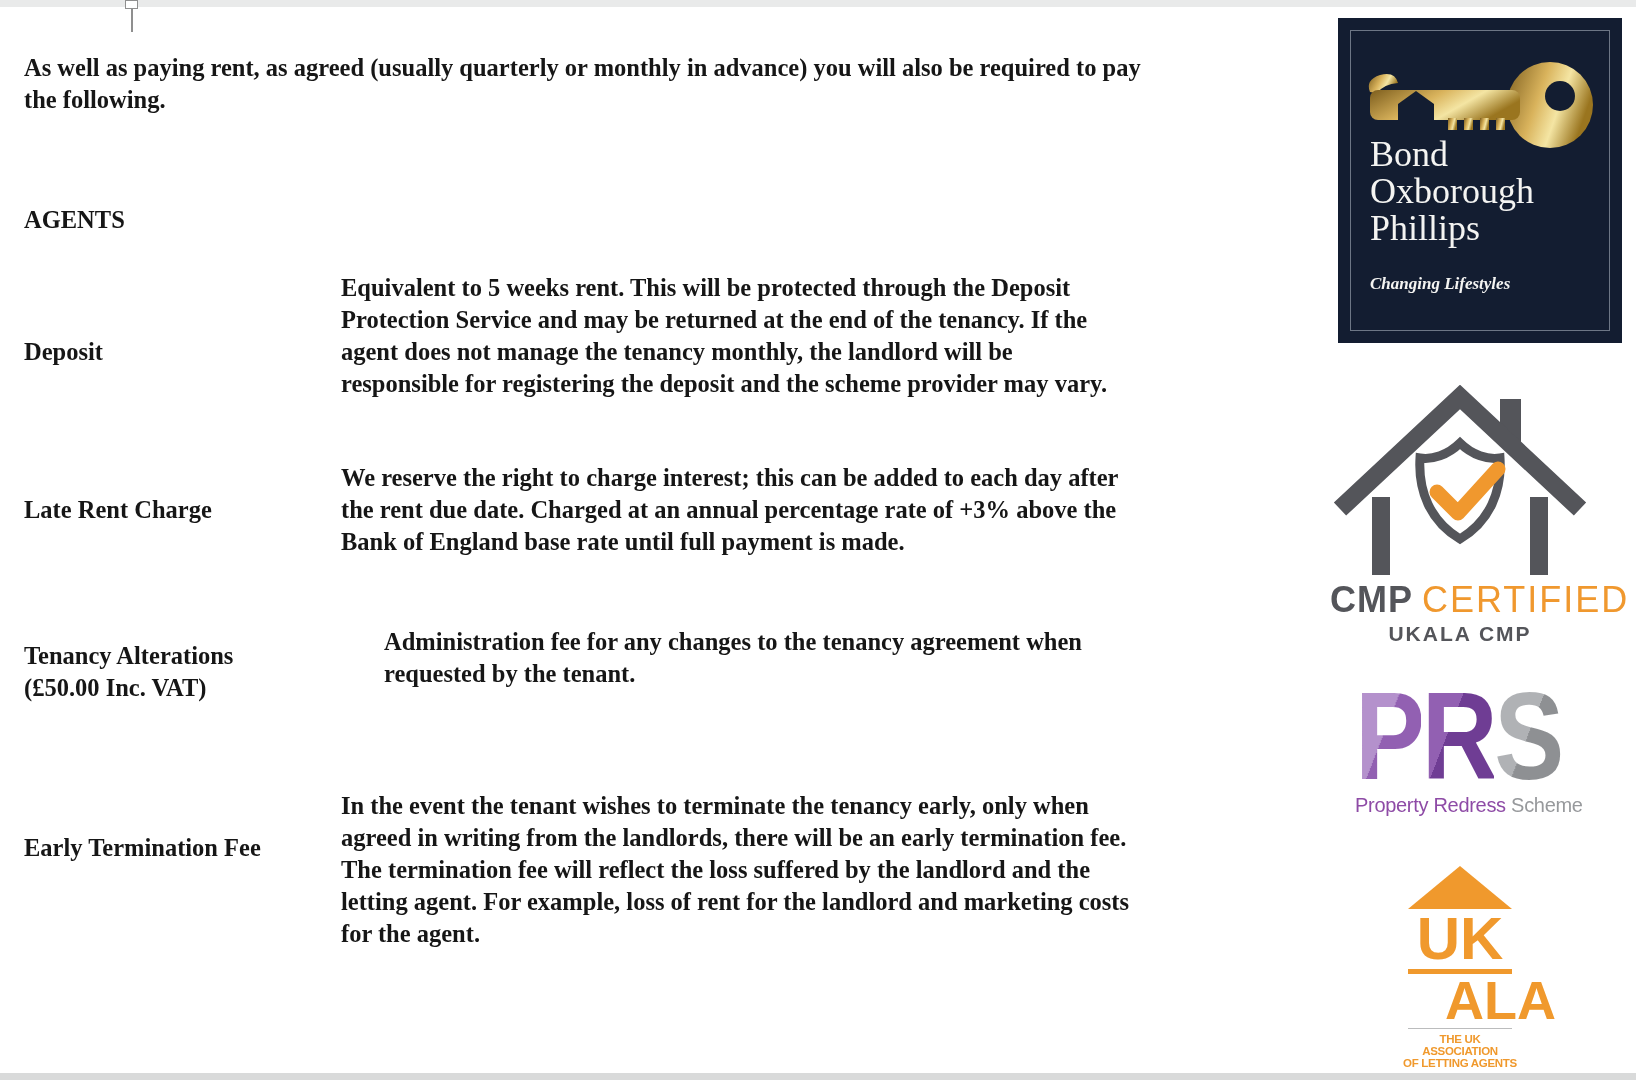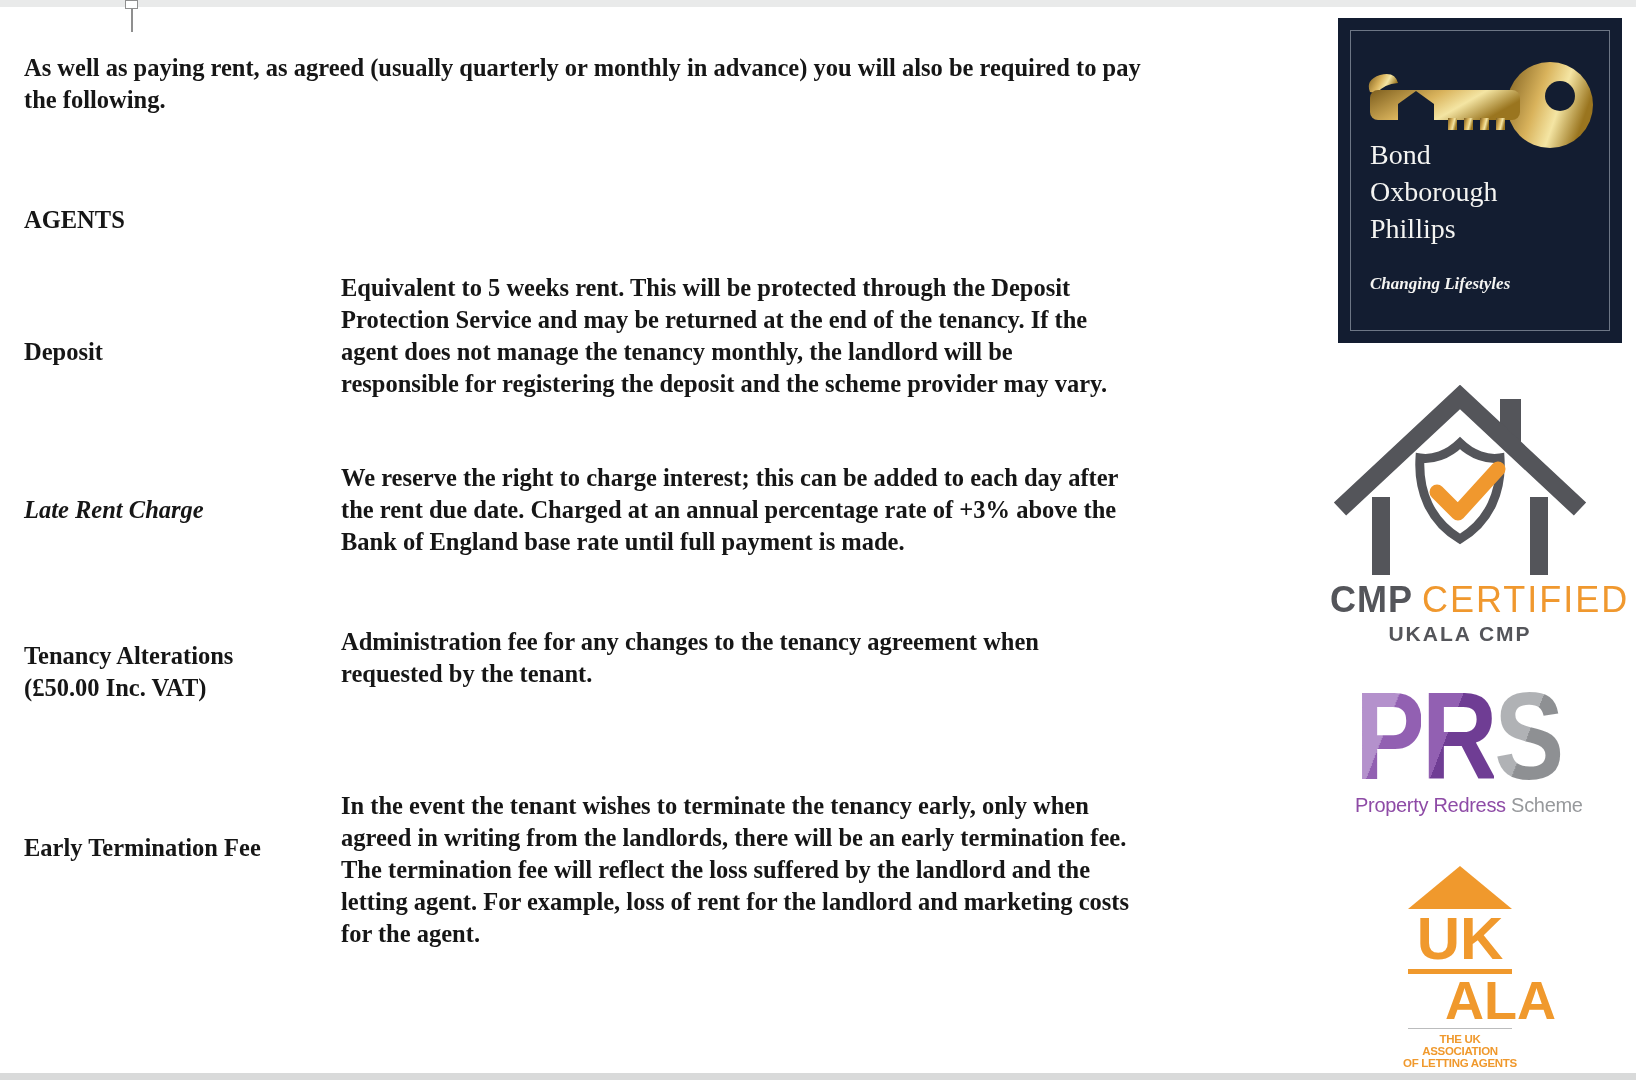--- a/index.html
+++ b/index.html
@@ -18,31 +18,31 @@
 
   
   .doc { position:absolute; left:24px; top:52px; width:1140px;
          font-weight:bold; font-size:24.5px; line-height:32px; color:var(--doc-text); }
   .intro { width:1120px; }
   .grid { display:flex; }
   .charge-col { width:317px; flex:0 0 317px; white-space:pre-line; }
   .def-col { width:795px; flex:0 0 795px; }
   .headers { margin-top:88px; }
   .row1 { margin-top:36px; } .row1 .charge-col { padding-top:64px; }
-  .row2 { margin-top:62px; } .row2 .charge-col { padding-top:32px;font-style:italic; }
-  .row3 { margin-top:68px; } .row3 .charge-col { padding-top:14px; }
+  .row2 { margin-top:62px; } .row2 .charge-col { padding-top:32px; }
+  .row3 { margin-top:68px;gap:43px; } .row3 .charge-col { padding-top:14px; }
   .row4 { margin-top:86px; } .row4 .charge-col { padding-top:42px; }
 
   
   .bond { position:absolute; left:1338px; top:18px; width:284px; height:325px;
           background:var(--navy); }
   .bond-border { position:absolute; inset:12px; border:1px solid var(--bond-border); }
   .bond .key { position:absolute; left:26px; top:40px; }
   .bond-text { position:absolute; left:32px; top:118px; color:var(--bond-text);
-               font-size:28px; line-height:37px; font-weight:400; }
+               font-size:36px; line-height:37px; font-weight:400; }
   .bond-tag { position:absolute; left:32px; top:256px; color:var(--bond-text);
               font-style:italic; font-weight:600; font-size:17px; }
 
   
   .cmp { position:absolute; left:1330px; top:385px; width:260px; text-align:center;
          font-family:"Liberation Sans", sans-serif; }
   .cmp-line1 { margin-top:3px; font-size:36px; line-height:36px; white-space:nowrap; }
   .cmp-strong { font-weight:800; color:var(--cmp-gray); letter-spacing:1px; }
   .cmp-light { font-weight:300; color:var(--cmp-orange); letter-spacing:2px; margin-left:9px;margin-top:8px; }
   .cmp-sub { margin-top:4px; font-size:21px; font-weight:700; color:var(--cmp-gray);

